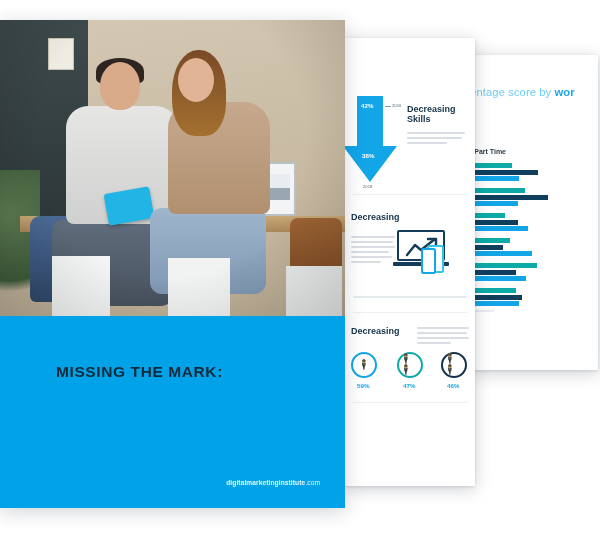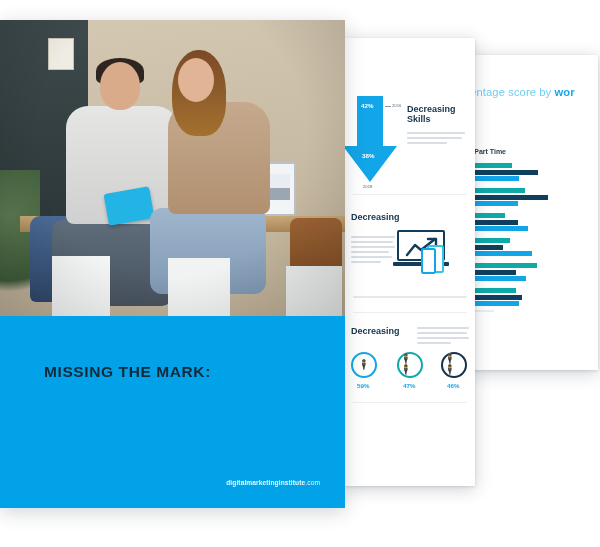--- a/index.html
+++ b/index.html
@@ -176,21 +176,21 @@
   .ph-bag-brown { position:absolute; left:290px; top:198px; width:52px; height:72px;
     background:linear-gradient(180deg,#9c6334,#7c4a23); border-radius:8px; }
   .ph-vignette { position:absolute; inset:0;
     background:radial-gradient(ellipse at 50% 40%, rgba(0,0,0,0) 55%, rgba(0,0,0,.18) 100%); }
 
   #coverblue {
     position:absolute; left:0; top:296px; width:345px; height:192px;
     background:#01a2e8;
   }
   .cv-title {
-    position:absolute; left:44px; top:47px;
+    position:absolute; left:56px; top:47px;
     font-size:15.5px; font-weight:700; color:#142a3a; letter-spacing:.6px;
   }
   .cv-sub {
     position:absolute; left:56px; top:74px; width:262px;
     font-size:15px; font-weight:300; color:#ffffff; line-height:1.38; letter-spacing:.5px;
   }
   .cv-foot {
     position:absolute; right:25px; bottom:22px;
     font-size:6.6px; color:#e8f7ff; letter-spacing:.1px;
   }

